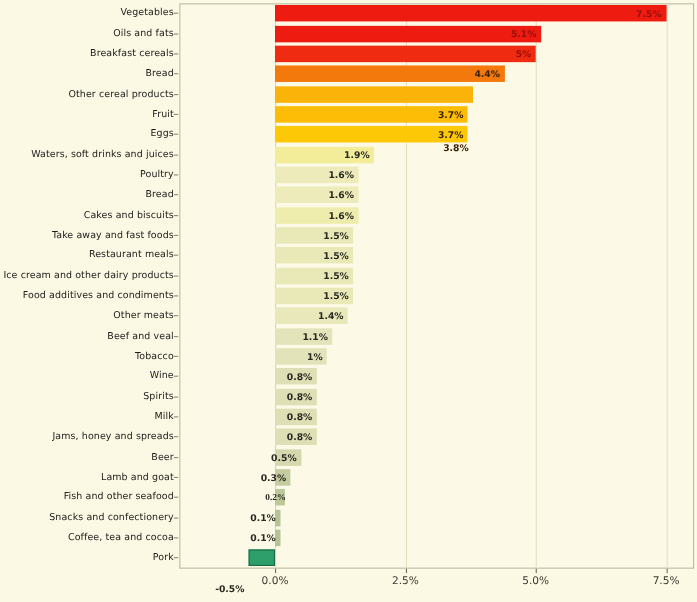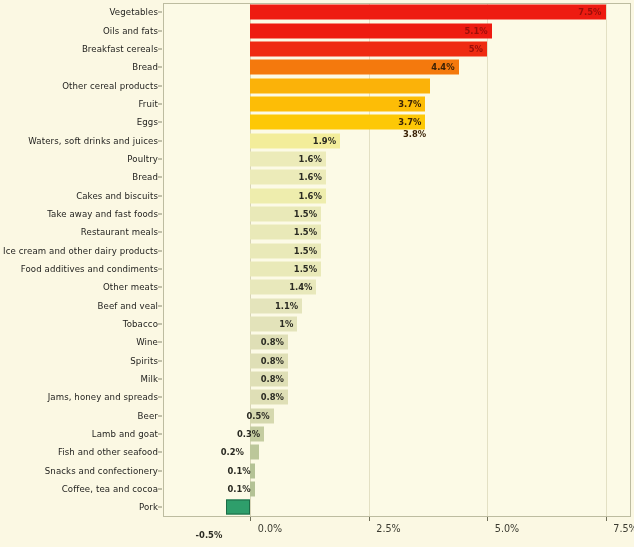--- a/index.html
+++ b/index.html
@@ -80,21 +80,20 @@
     left:163px;top:517px;width:468px;height:30px;
   }
   .axis-tick{
     position:absolute;top:0;width:1px;height:4px;background:#6e6e58;
   }
   .axis-text{
     position:absolute;top:6px;
     font-size:9.6px;color:#3a3a30;
     transform:translateX(-50%);
     white-space:nowrap;
-    margin-left:20px;
   }
 </style>
 </head>
 <body>
 
 <div id="root">
 
   <div class="plot-frame" id="plotFrame">
       <div class="zeroline" style="left: 86px;"></div>
       <div class="gridline" style="left: 204.5px;"></div>
@@ -244,21 +243,21 @@
       <div class="row">
         <div class="cat-label">Lamb and goat</div>
         <div class="tick-dash"></div>
         <div class="bar" style="left: 250px; width: 14.22px; background: rgb(196, 204, 160);"></div>
         <div class="val-label" style="color: rgb(42, 42, 34); left: 260.22px; transform: translate(-100%, -50%);">0.3%</div>
       </div>
       <div class="row">
         <div class="cat-label">Fish and other seafood</div>
         <div class="tick-dash"></div>
         <div class="bar" style="left: 250px; width: 9.48px; background: rgb(188, 199, 154);"></div>
-        <div class="val-label" style="color: rgb(42, 42, 34); left: 244px; transform: translate(-100%, -50%);">0.2%</div>
+        <div class="val-label" style="color: rgb(42, 42, 34); left: 260px; transform: translate(-100%, -50%); font-family: Liberation Serif, serif;">0.2%</div>
       </div>
       <div class="row">
         <div class="cat-label">Snacks and confectionery</div>
         <div class="tick-dash"></div>
         <div class="bar" style="left: 250px; width: 4.74px; background: rgb(180, 194, 149);"></div>
         <div class="val-label" style="color: rgb(42, 42, 34); left: 250.74px; transform: translate(-100%, -50%);">0.1%</div>
       </div>
       <div class="row">
         <div class="cat-label">Coffee, tea and cocoa</div>
         <div class="tick-dash"></div>

